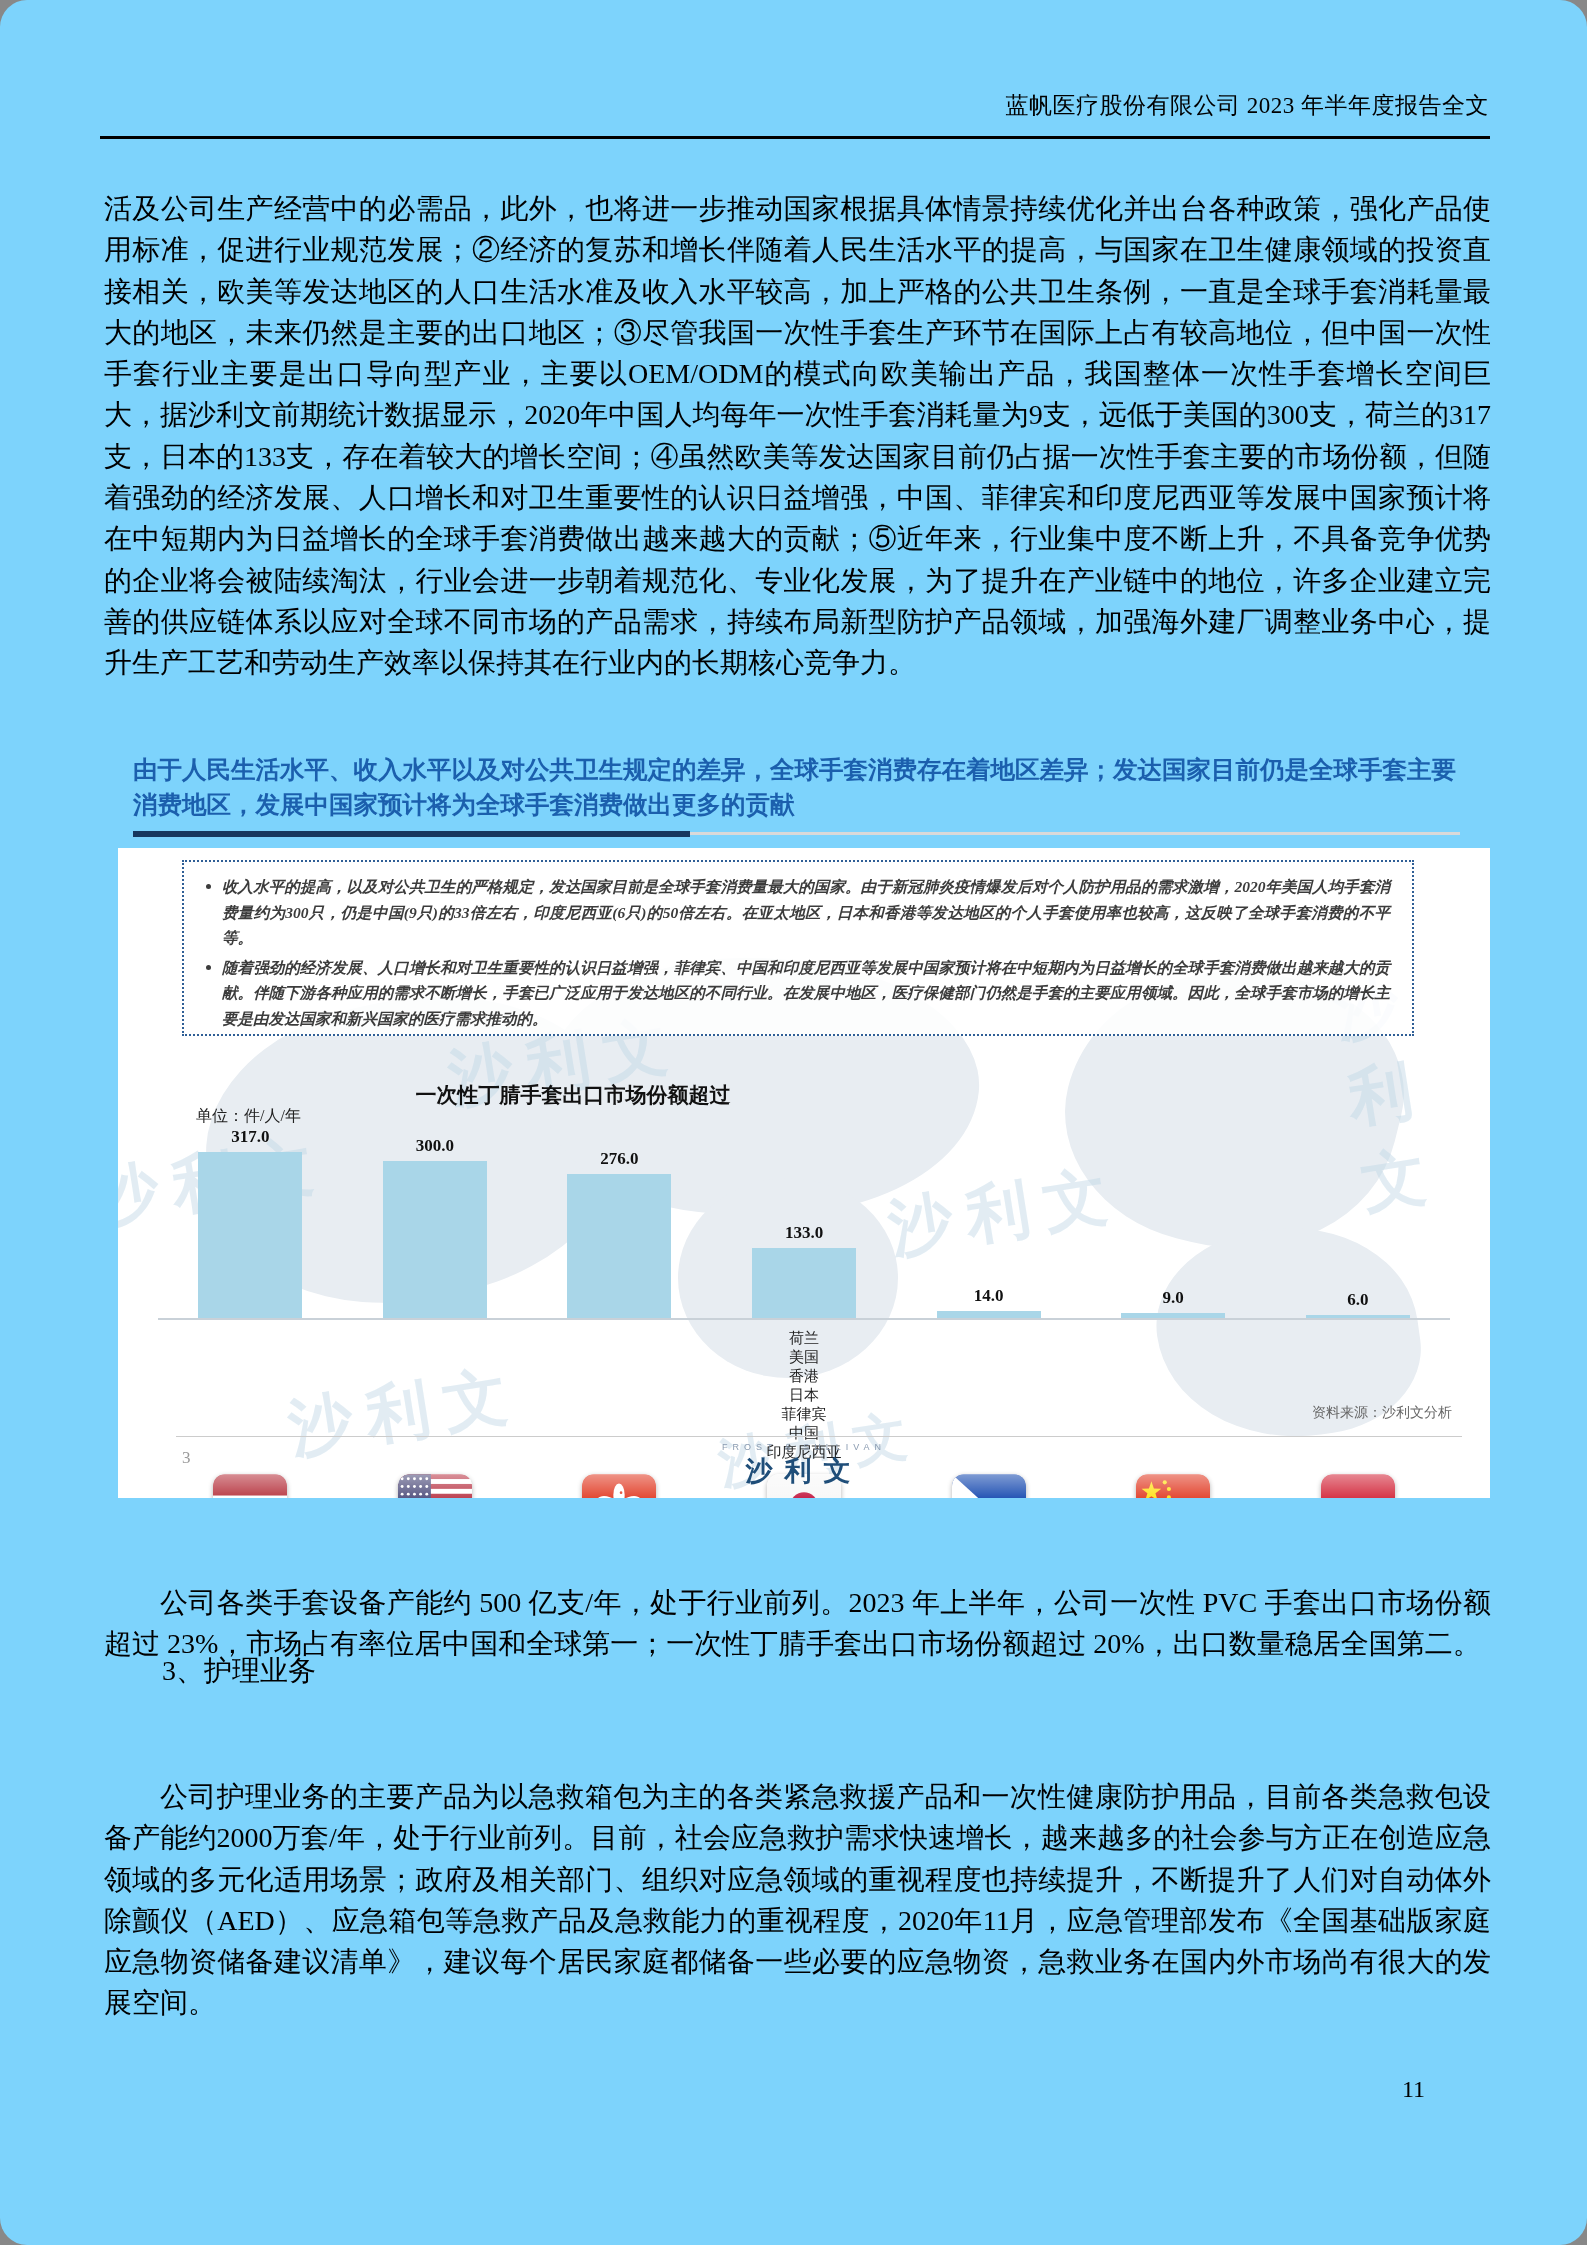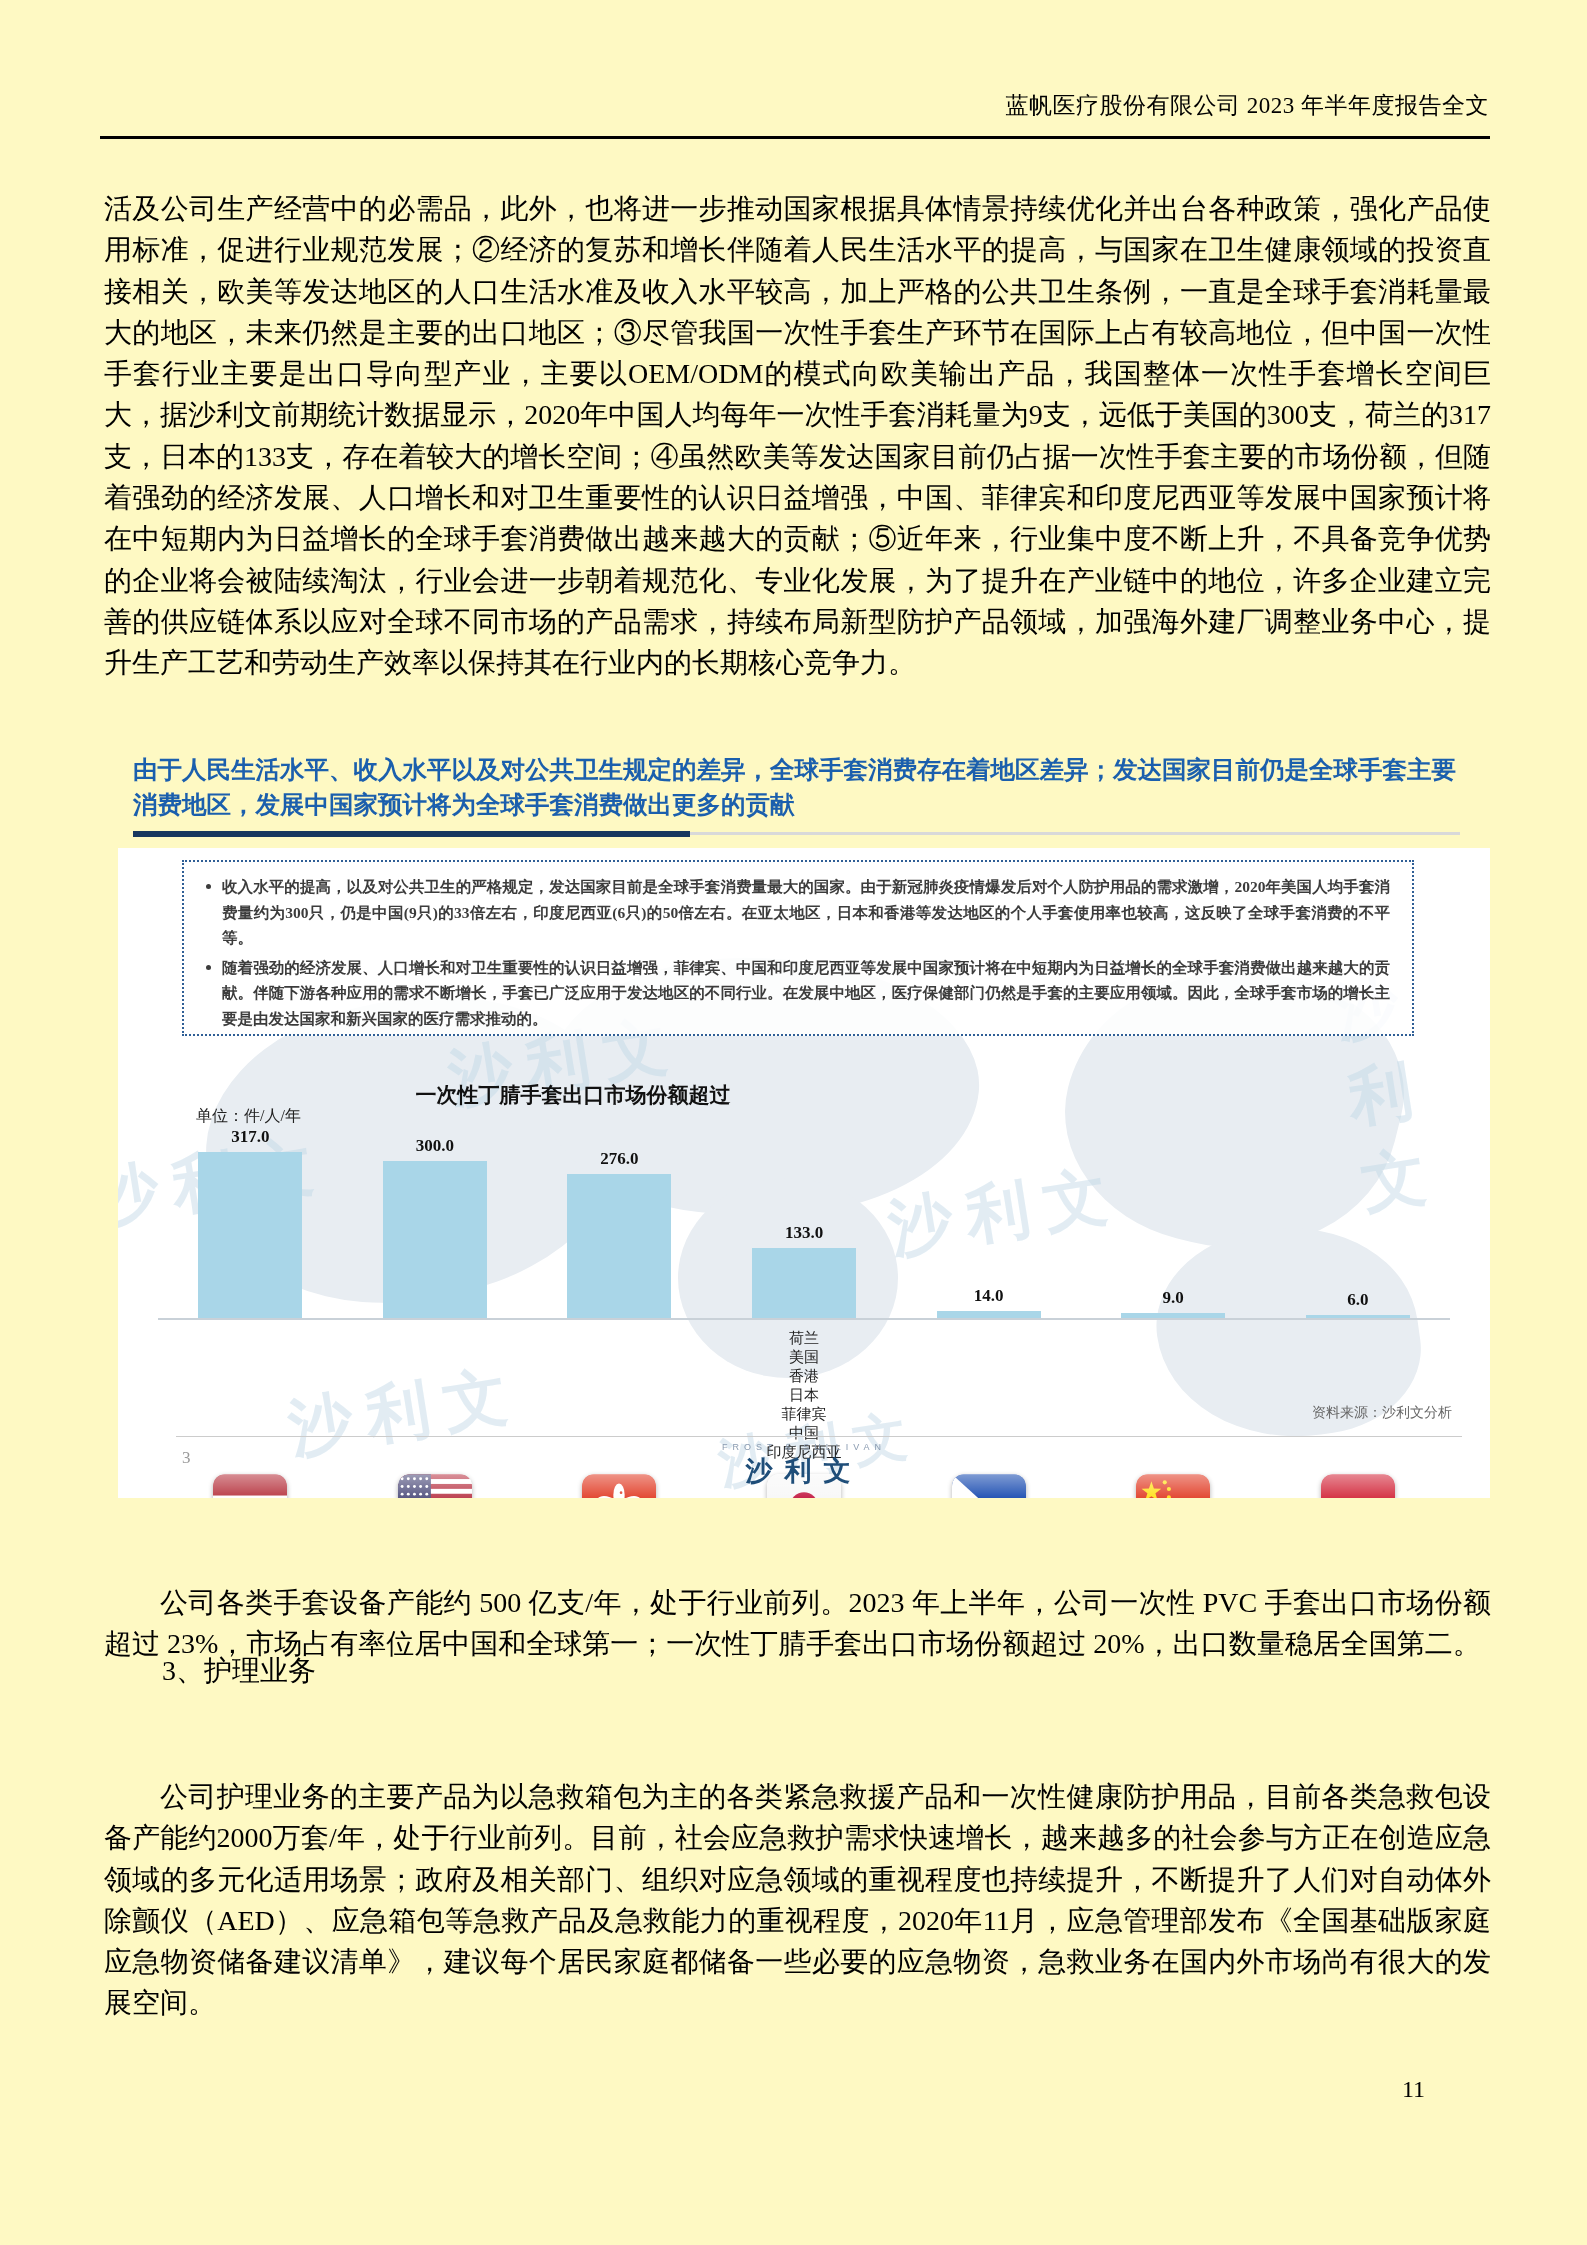--- a/index.html
+++ b/index.html
@@ -1,17 +1,17 @@
 <!DOCTYPE html>
 <html lang="zh"><head>
 <meta charset="utf-8">
 <style>
   html,body{margin:0;padding:0;background:#888;}
-  .page{position:relative;width:1587px;height:2245px;background:#fef9c3;margin:0 auto;
-        font-family:"Liberation Serif","DejaVu Serif",serif;color:#000;overflow:hidden;}
+  .page{position:relative;width:1587px;height:2245px;background:#7dd3fc;margin:0 auto;
+        font-family:"Liberation Serif","DejaVu Serif",serif;color:#000;overflow:hidden;border-radius:27px;}
 
   
   .header-title{position:absolute;top:90px;right:98px;font-size:23px;letter-spacing:.5px;}
   .header-rule{position:absolute;top:136px;left:100px;right:97px;height:3px;background:#000;}
 
   
   .bodytext{position:absolute;left:104px;width:1387px;font-size:28px;line-height:41.3px;
             text-align:justify;margin:0;}
   .p1{top:188px;}
   .data-source{top:1528px;}
@@ -35,21 +35,21 @@
   .blob3{left:560px;top:330px;width:220px;height:200px;border-radius:50%;}
   .blob4{left:950px;top:120px;width:330px;height:280px;border-radius:60% 40% 55% 45%;transform:rotate(14deg);}
   .blob5{left:1040px;top:380px;width:260px;height:210px;border-radius:45% 55% 40% 60%;transform:rotate(-8deg);}
   .wm{position:absolute;font-size:64px;font-weight:bold;color:#BFD7E6;opacity:.45;
       transform:rotate(-9deg);letter-spacing:14px;font-family:"Liberation Sans","DejaVu Sans",sans-serif;pointer-events:none;}
   .wm1{left:-24px;top:290px;} .wm2{left:330px;top:170px;} .wm3{left:770px;top:320px;}
   .wm4{left:170px;top:520px;} .wm5{left:600px;top:565px;font-size:54px;} .wm6{left:1230px;top:110px;}
 
   .bullet-box{position:absolute;left:64px;top:12px;width:1232px;height:176px;
               border:2px dotted #2F5F96;background:rgba(255,255,255,.85);box-sizing:border-box;
-              padding:12px 22px 24px 20px;}
+              padding:12px 22px 24px 20px;font-style:italic;}
   .bullet-item{position:relative;padding-left:18px;font-size:15.5px;line-height:25.5px;
                font-weight:bold;color:#3C3C3C;text-align:justify;margin-bottom:4px;}
   .bullet-dot{position:absolute;left:2px;top:10px;width:5px;height:5px;background:#3C3C3C;border-radius:50%;}
 
   .chart-title{position:absolute;left:255px;top:233px;width:400px;text-align:center;
                font-size:21px;font-weight:bold;color:#111;}
   .unit-label{position:absolute;left:78px;top:258px;font-size:16px;color:#222;}
 
   .plot{position:absolute;left:40px;top:292px;width:1292px;}
   .bars-row{display:flex;height:178px;align-items:flex-end;border-bottom:2px solid #C9D1D8;}

